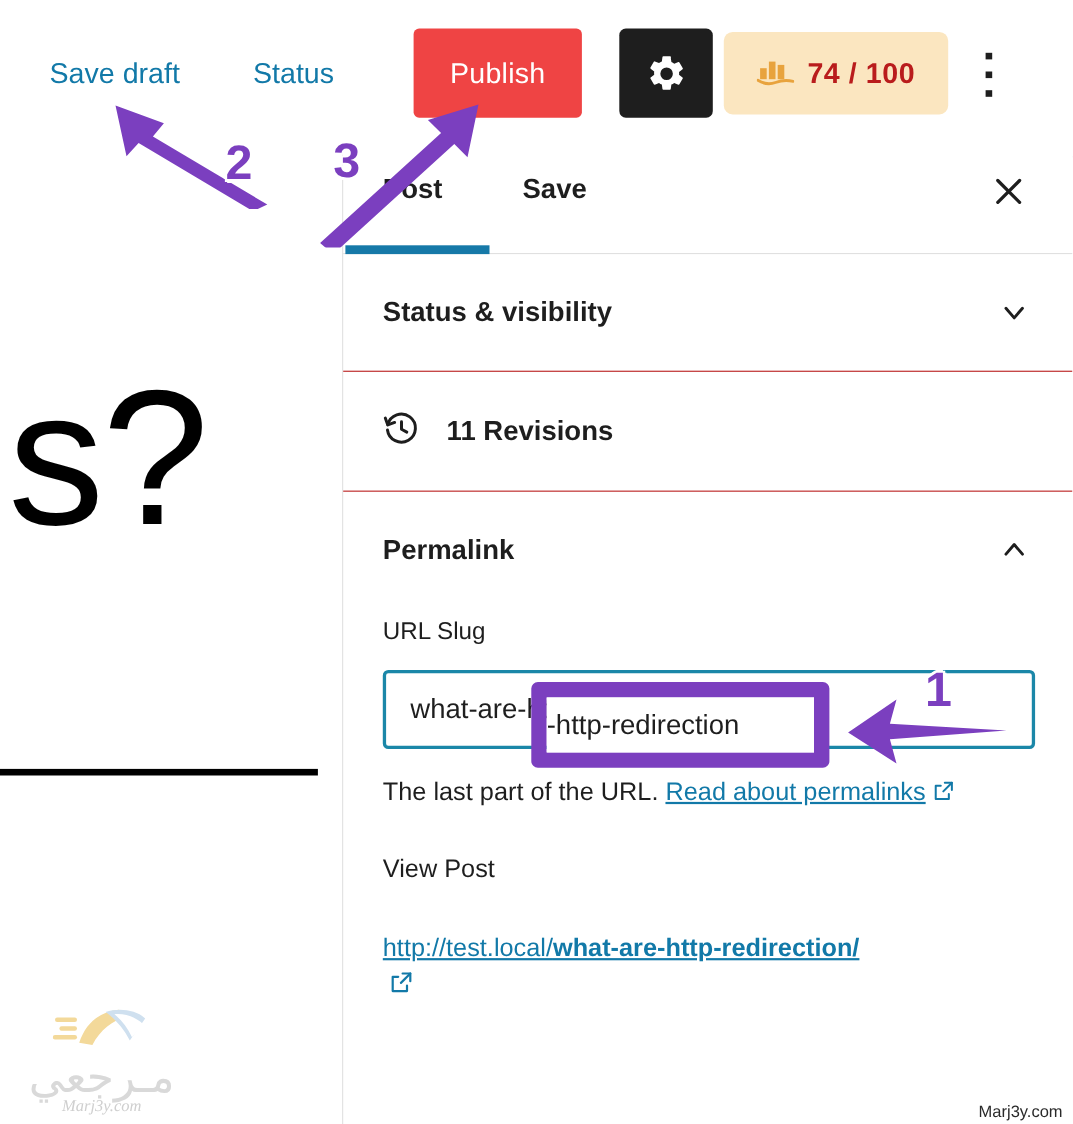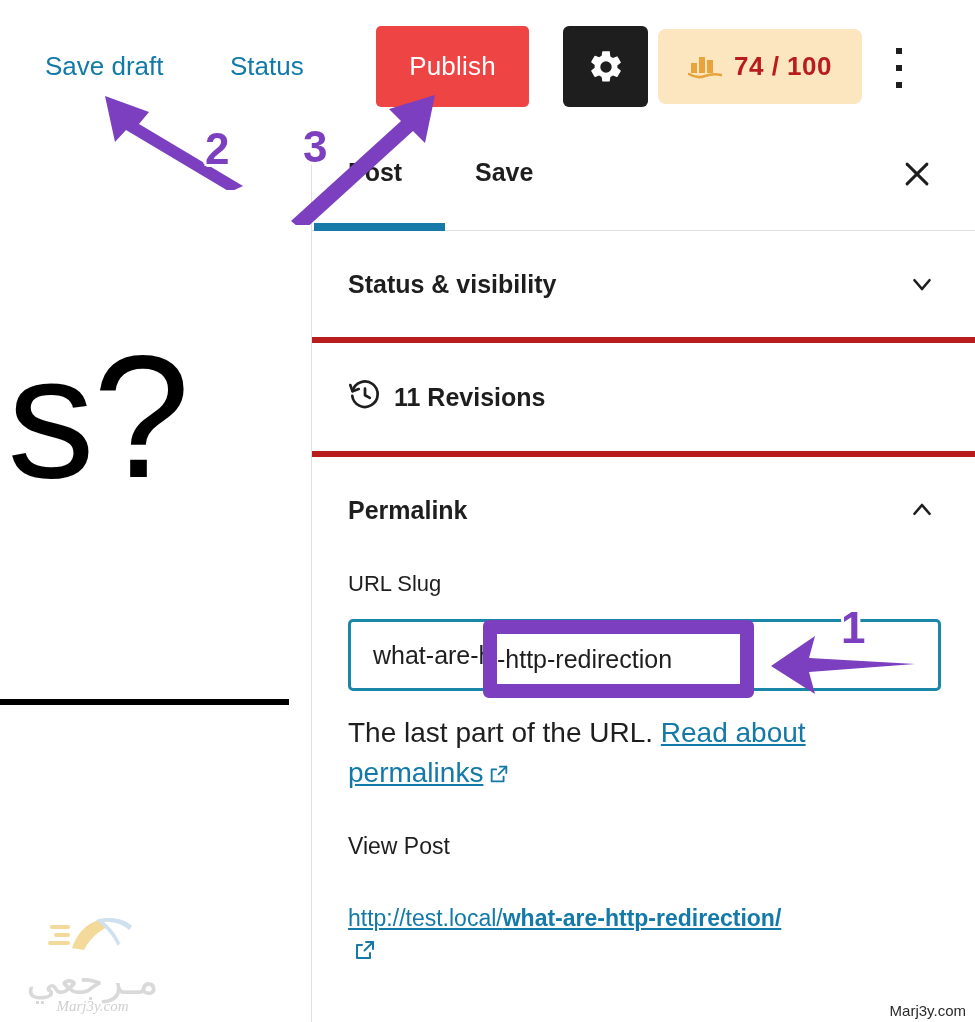--- a/index.html
+++ b/index.html
@@ -216,21 +216,21 @@
     position: absolute;
     right: 38px; top: 26px;
     width: 40px; height: 40px;
     background: none; border: none;
     cursor: pointer;
     display: flex; align-items: center; justify-content: center;
   }
 
   .sb-panel {
     position: relative;
-    border-bottom: 6px solid #b91c1c;
+    border-bottom: 1px solid #b91c1c;
     box-sizing: border-box;
   }
   .sb-panel-head {
     height: 106px;
     display: flex;
     align-items: center;
     padding: 0 36px;
     cursor: pointer;
     box-sizing: border-box;
   }
@@ -242,21 +242,21 @@
   }
   .chev { margin-right: 2px; display: flex; align-items: center; }
 
   #revisions-row {
     height: 108px;
     display: flex;
     align-items: center;
     padding: 0 36px;
     cursor: pointer;
     box-sizing: border-box;
-    gap: 12px;
+    gap: 24px;
   }
   #revisions-label {
     font-size: 25px;
     font-weight: bold;
     color: #1e1e1e;
   }
 
   #permalink-body {
     padding: 0 36px 10px 36px;
   }
@@ -279,21 +279,21 @@
     border-radius: 5px;
     background: #ffffff;
     font-size: 25px;
     color: #1e1e1e;
     padding: 0 22px;
     font-family: "Liberation Sans", sans-serif;
     outline: none;
   }
   #permalink-help {
     margin-top: 22px;
-    font-size: 28px;
+    font-size: 23px;
     color: #1e1e1e;
     line-height: 1.42;
   }
   .sb-link {
     color: #1279a8;
     text-decoration: underline;
     cursor: pointer;
   }
   .ext-ico { display: inline-block; vertical-align: -3px; margin-left: 5px; }
 

